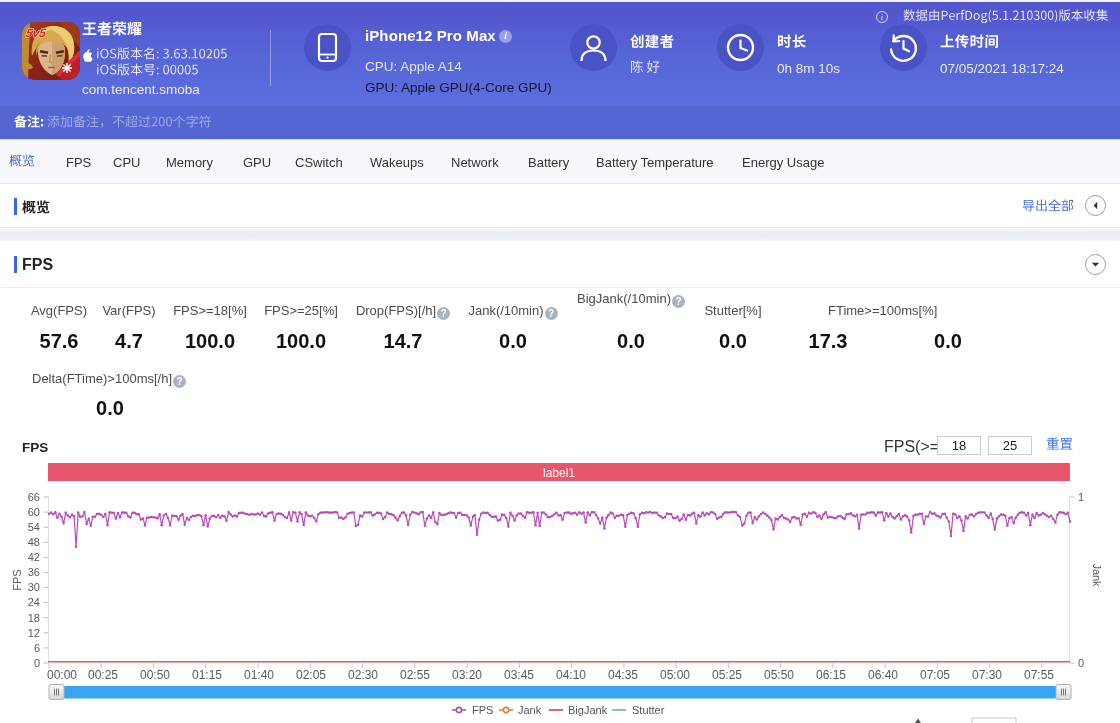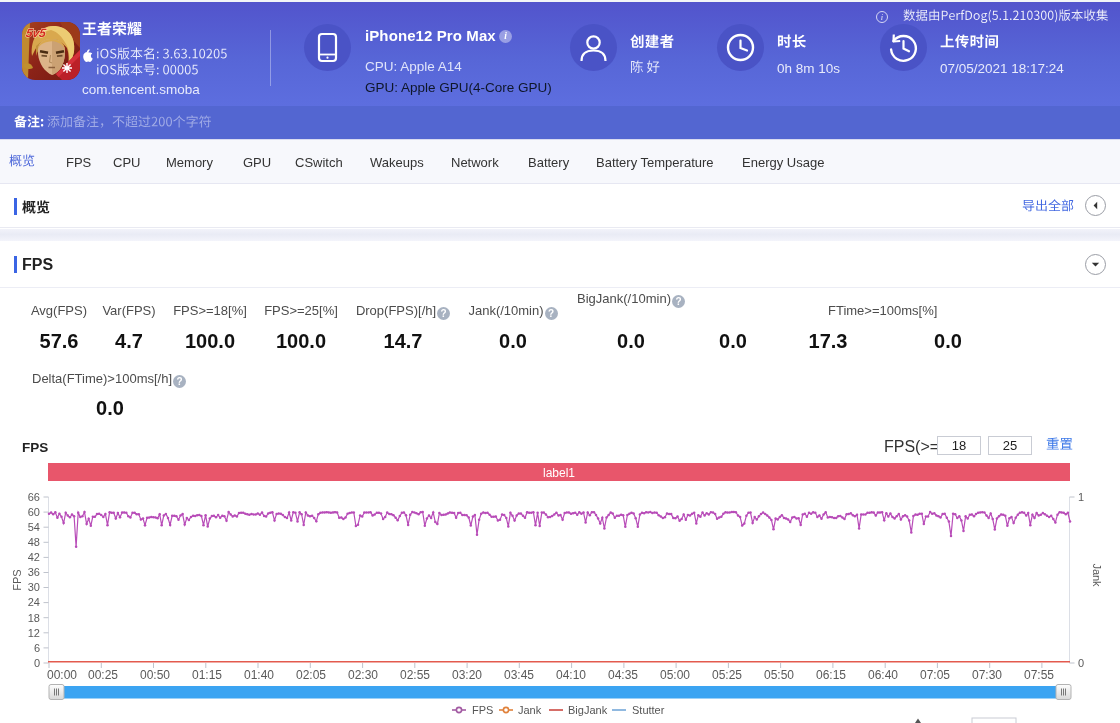--- a/index.html
+++ b/index.html
@@ -146,20 +146,21 @@
 <div class="abs" style="left:210px;top:303px;width:240px;margin-left:-120px;text-align:center;font-size:13px;color:#4c4c4c">FPS&gt;=18[%]</div>
 <div class="abs" style="left:210px;top:330px;width:240px;margin-left:-120px;text-align:center;font-size:20px;font-weight:bold;color:#111">100.0</div>
 <div class="abs" style="left:301px;top:303px;width:240px;margin-left:-120px;text-align:center;font-size:13px;color:#4c4c4c">FPS&gt;=25[%]</div>
 <div class="abs" style="left:301px;top:330px;width:240px;margin-left:-120px;text-align:center;font-size:20px;font-weight:bold;color:#111">100.0</div>
 <div class="abs" style="left:403px;top:303px;width:240px;margin-left:-120px;text-align:center;font-size:13px;color:#4c4c4c">Drop(FPS)[/h]<span style="display:inline-block;width:13px;height:13px;border-radius:50%;background:#a8b2c1;color:#fff;font-size:10px;font-weight:bold;text-align:center;line-height:13px;vertical-align:-2px;margin-left:1px">?</span></div>
 <div class="abs" style="left:403px;top:330px;width:240px;margin-left:-120px;text-align:center;font-size:20px;font-weight:bold;color:#111">14.7</div>
 <div class="abs" style="left:513px;top:303px;width:240px;margin-left:-120px;text-align:center;font-size:13px;color:#4c4c4c">Jank(/10min)<span style="display:inline-block;width:13px;height:13px;border-radius:50%;background:#a8b2c1;color:#fff;font-size:10px;font-weight:bold;text-align:center;line-height:13px;vertical-align:-2px;margin-left:1px">?</span></div>
 <div class="abs" style="left:513px;top:330px;width:240px;margin-left:-120px;text-align:center;font-size:20px;font-weight:bold;color:#111">0.0</div>
 <div class="abs" style="left:631px;top:291px;width:240px;margin-left:-120px;text-align:center;font-size:13px;color:#4c4c4c">BigJank(/10min)<span style="display:inline-block;width:13px;height:13px;border-radius:50%;background:#a8b2c1;color:#fff;font-size:10px;font-weight:bold;text-align:center;line-height:13px;vertical-align:-2px;margin-left:1px">?</span></div>
 <div class="abs" style="left:631px;top:330px;width:240px;margin-left:-120px;text-align:center;font-size:20px;font-weight:bold;color:#111">0.0</div>
+<div class="abs" style="left:733px;top:303px;width:240px;margin-left:-120px;text-align:center;font-size:13px;color:#4c4c4c">Stutter[%]</div>
 <div class="abs" style="left:733px;top:330px;width:240px;margin-left:-120px;text-align:center;font-size:20px;font-weight:bold;color:#111">0.0</div>
 <div class="abs" style="left:828px;top:330px;width:240px;margin-left:-120px;text-align:center;font-size:20px;font-weight:bold;color:#111">17.3</div>
 <div class="abs" style="left:948px;top:303px;width:240px;margin-left:-120px;text-align:left;font-size:13px;color:#4c4c4c">FTime&gt;=100ms[%]</div>
 <div class="abs" style="left:948px;top:330px;width:240px;margin-left:-120px;text-align:center;font-size:20px;font-weight:bold;color:#111">0.0</div>
 <div class="abs" style="left:32px;top:371px;font-size:13px;color:#4c4c4c">Delta(FTime)&gt;100ms[/h]<span style="display:inline-block;width:13px;height:13px;border-radius:50%;background:#a8b2c1;color:#fff;font-size:10px;font-weight:bold;text-align:center;line-height:13px;vertical-align:-2px;margin-left:1px">?</span></div>
 <div class="abs" style="left:110px;top:397px;width:240px;margin-left:-120px;text-align:center;font-size:20px;font-weight:bold;color:#111">0.0</div>
 <div class="abs" style="left:22px;top:440px;font-size:13.5px;font-weight:bold;color:#222">FPS</div>
 <div class="abs" style="left:884px;top:438px;font-size:16px;color:#333">FPS(&gt;=)</div>
 <div class="abs" style="left:937px;top:436px;width:44px;height:19px;border:1px solid #c9ccd4;background:#fff;text-align:center;font-size:13px;color:#222;line-height:17px">18</div>
 <div class="abs" style="left:988px;top:436px;width:44px;height:19px;border:1px solid #c9ccd4;background:#fff;text-align:center;font-size:13px;color:#222;line-height:17px">25</div>

